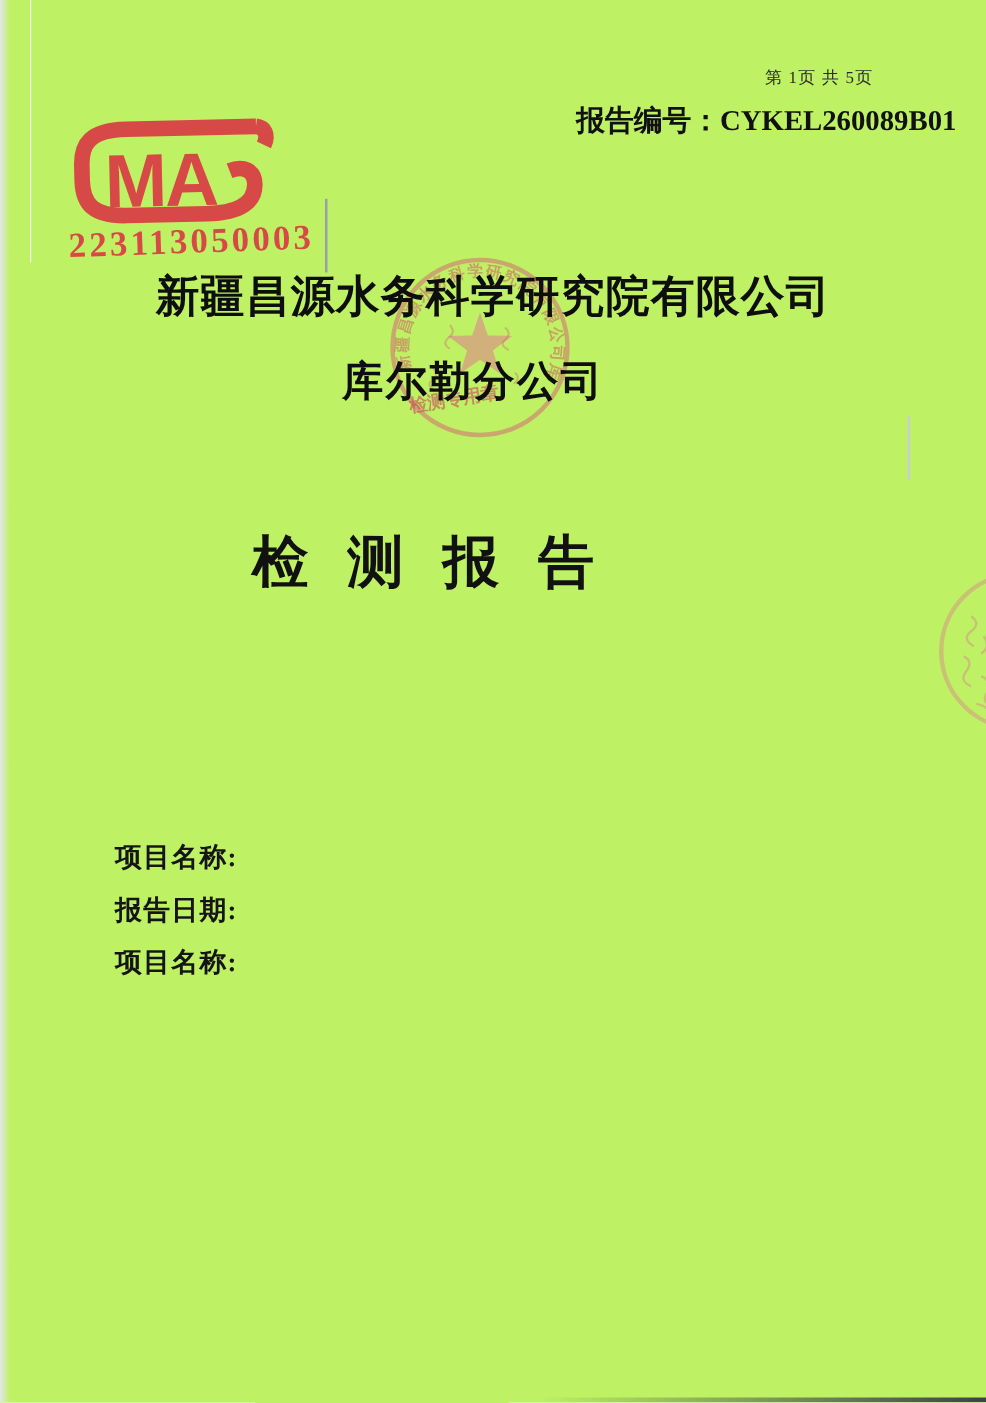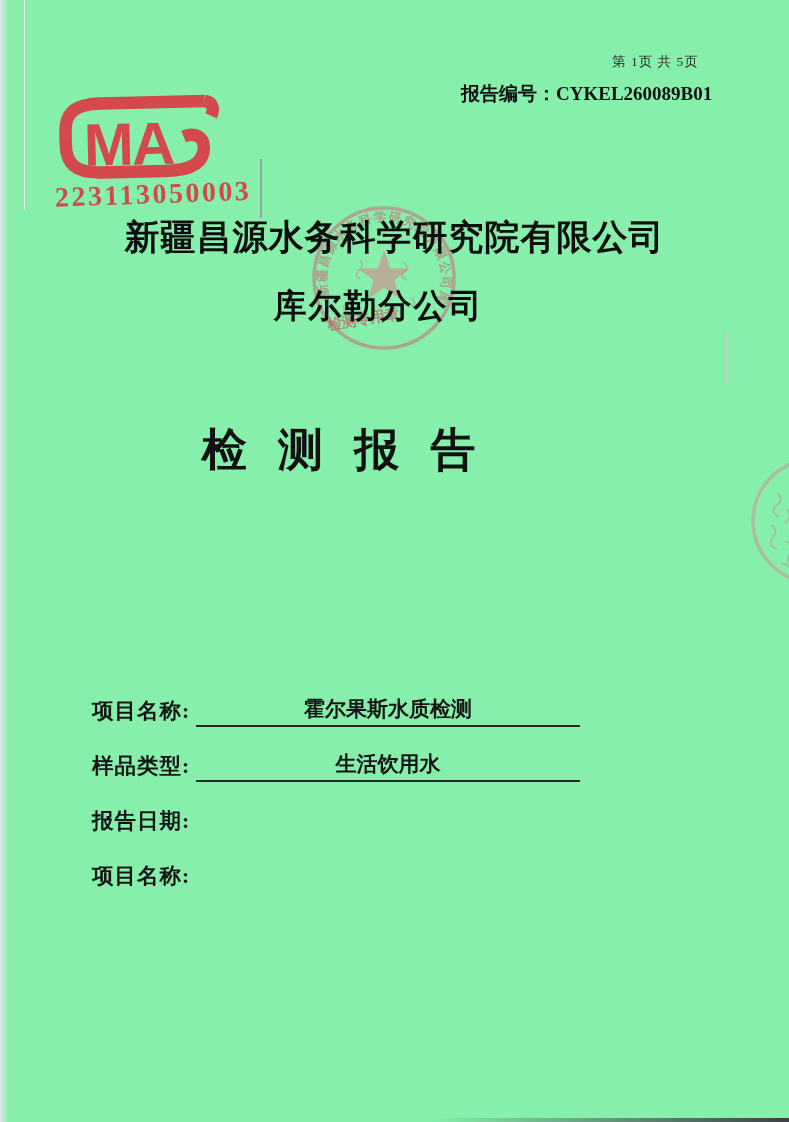--- a/index.html
+++ b/index.html
@@ -3,21 +3,21 @@
 <meta charset="utf-8">
 <style>
   html,body{margin:0;padding:0;}
   body{
     width:789px;height:1122px;
     background:#ffffff;
     font-family:"Liberation Serif","DejaVu Serif",serif;
   }
   .page{
     position:relative;width:789px;height:1122px;
-    background:#86efac;overflow:hidden;color:#141414;
+    background:#bef264;overflow:hidden;color:#141414;
   }
   
   .edge-left{
     position:absolute;left:0;top:0;width:8px;height:1122px;
     background:linear-gradient(to right,#e3e7ea,rgba(255,255,255,0));
   }
   .edge-line-topleft{
     position:absolute;left:24px;top:0;width:1px;height:210px;background:#ededee;
   }
   .edge-bottom{
@@ -30,21 +30,21 @@
   .artifact-line-2{
     position:absolute;left:726px;top:333px;width:2px;height:51px;background:#c9cdd1;
   }
   
   .page-indicator{
     position:absolute;left:612px;top:53px;
     font-size:13.5px;color:#2b2b2b;letter-spacing:1px;white-space:nowrap;
   }
   .report-no{
     position:absolute;left:461px;top:81px;
-    font-size:19px;font-weight:bold;color:#111;white-space:nowrap;
+    font-size:23px;font-weight:bold;color:#111;white-space:nowrap;
   }
   
   .cma-stamp{
     position:absolute;left:54px;top:92px;width:220px;height:125px;
     transform:rotate(-1.3deg);opacity:.92;
   }
   .cma-number{
     position:absolute;left:0px;top:86px;
     color:#da3b44;font-size:28px;font-weight:bold;letter-spacing:2.5px;
     font-family:"Liberation Serif",serif;transform:rotate(-.7deg);white-space:nowrap;
@@ -58,21 +58,21 @@
   
   .report-title{
     position:absolute;left:0;top:420px;width:680px;text-align:center;
     font-size:45px;font-weight:bold;color:#111;
     letter-spacing:3px;word-spacing:14px;white-space:nowrap;
   }
   
   .edge-seal{position:absolute;left:735px;top:445px;width:160px;height:160px;}
   
   .fields{position:absolute;left:92px;top:672px;width:488px;}
-  .field-row{display:flex;align-items:flex-end;height:30px;margin-bottom:12px;margin-top:25px;}
+  .field-row{display:flex;align-items:flex-end;height:30px;margin-bottom:12px;}
   .field-label{
     width:104px;flex:none;font-size:21.5px;font-weight:bold;color:#151515;
     padding-bottom:2px;letter-spacing:1px;white-space:nowrap;
   }
   .field-value{
     flex:1;border-bottom:2px solid #282828;text-align:center;
     font-size:21px;font-weight:bold;color:#151515;padding-bottom:2px;white-space:nowrap;
   }
 </style>
 </head>
@@ -133,25 +133,20 @@
       <path d="M 52 64 q 6 8 -2 14"></path>
       <path d="M 50 96 q 10 4 4 14 q -4 8 6 10"></path>
       <path d="M 46 118 q 10 2 14 10"></path>
       <path d="M 58 36 q 10 0 12 8"></path>
     </g>
   </svg>
 
   <div class="fields">
     <div class="field-row">
       <div class="field-label">项目名称:</div>
-      <div class="field-value">霍尔果斯水质检测</div>
-    </div>
-    <div class="field-row">
-      <div class="field-label">样品类型:</div>
-      <div class="field-value">生活饮用水</div>
     </div>
     <div class="field-row">
       <div class="field-label">报告日期:</div>
     </div>
     <div class="field-row">
       <div class="field-label">项目名称:</div>
     </div>
   </div>
 
 </div>

